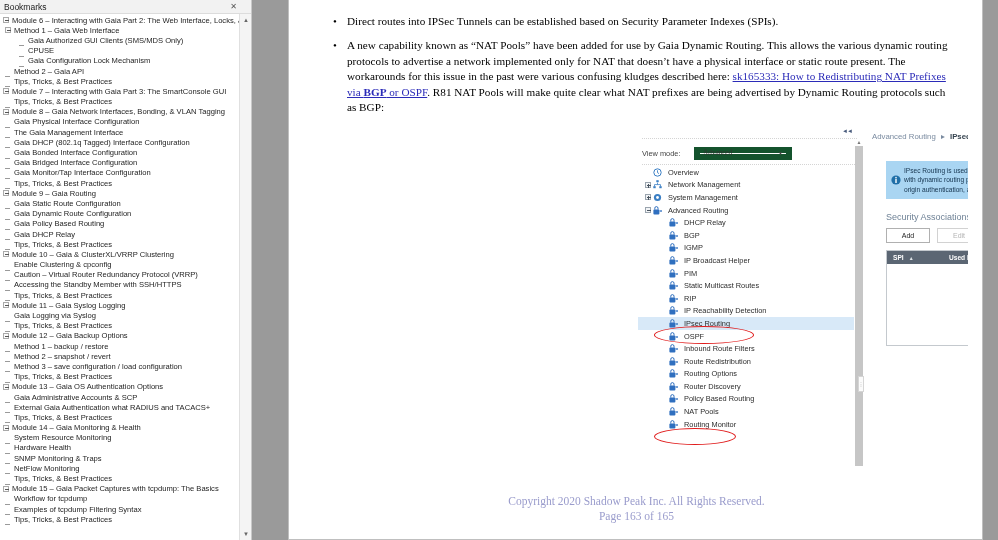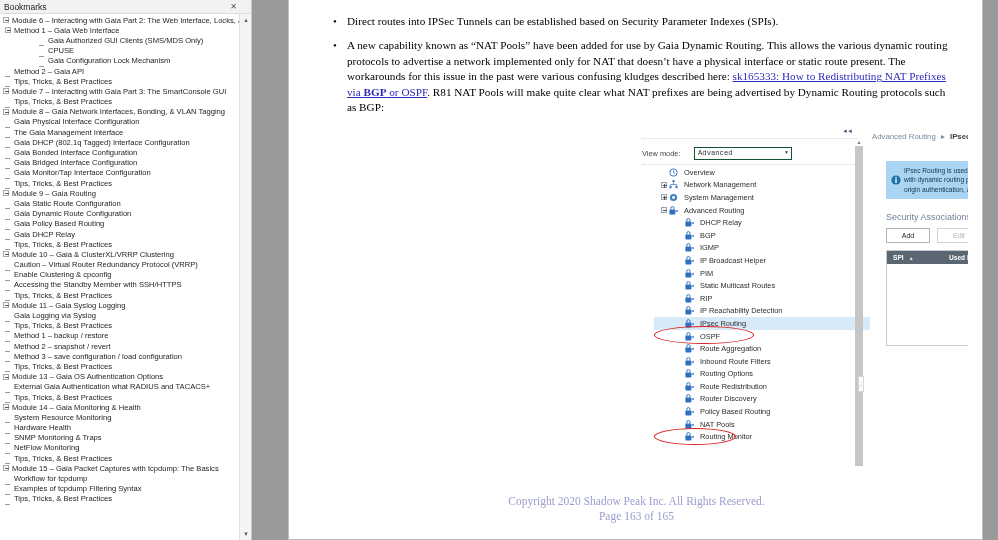--- a/index.html
+++ b/index.html
@@ -68,21 +68,21 @@
   .bm-row .dash {
     width: 8px; flex: 0 0 8px; position: relative;
   }
   .bm-row .dash::before {
     content: ""; position: absolute;
     left: 1px; top: 5px; width: 5px; height: 1px; background: #9a9a9a;
   }
   .bm-row .lbl { padding-left: 2px; }
   .lvl0 { padding-left: 2px; }
   .lvl1 { padding-left: 4px; }
-  .lvl2 { padding-left: 38px; }
+  .lvl2 { padding-left: 18px; }
 
   #bm-scroll {
     position: absolute; right: 0; top: 14px;
     width: 12px; height: 526px;
     background: #f4f4f4;
     border-left: 1px solid #e0e0e0;
   }
   #bm-scroll .arrow {
     width: 12px; height: 12px;
     display: flex; align-items: center; justify-content: center;
@@ -151,39 +151,39 @@
     width: 215px; height: 18px;
     display: flex; align-items: center;
   }
   .viewmode-bar .vm-label {
     font-size: 7.4px; color: #444;
     font-family: "Liberation Sans", sans-serif;
     width: 52px;
   }
   .viewmode-select {
     width: 98px; height: 13px;
-    border: 1px solid #14532d;
+    border: 6px solid #14532d;
     background: #ffffff;
     display: flex; align-items: center;
     justify-content: space-between;
     padding: 0 3px;
     font-size: 7.2px; color: #333;
-    font-family: Liberation Mono, monospace;
+    font-family: Liberation Serif, serif;
   }
   .viewmode-select .caret { font-size: 5px; color: #444; }
   .vm-rule {
     position: absolute; left: 8px; top: 12px;
     width: 215px; border-top: 1px dotted #d4d4d4;
   }
   .vm-rule2 {
     position: absolute; left: 8px; top: 38px;
     width: 215px; border-top: 1px dotted #d4d4d4;
   }
   .gaia-tree {
-    position: absolute; left: 20px; top: 40px;
+    position: absolute; left: 4px; top: 40px;
     width: 216px; height: 300px;
     overflow: hidden;
     text-align: center;
   }
   .g-row {
     display: flex; align-items: center;
     height: 12.6px;
     white-space: nowrap;
     font-size: 7.4px;
     color: #2c2c2c;
@@ -455,48 +455,54 @@
           <span class="lbl">Tips, Tricks, &amp; Best Practices</span>
         </div>
         <div class="bm-row lvl0">
           <span class="twisty">
             <span class="box"></span>
           </span>
           <span class="lbl">Module 10 – Gaia &amp; ClusterXL/VRRP Clustering</span>
         </div>
         <div class="bm-row lvl1">
           <span class="dash"></span>
+          <span class="lbl">Enable Clustering &amp; cpconfig</span>
+        </div>
+        <div class="bm-row lvl1">
+          <span class="dash"></span>
           <span class="lbl">Caution – Virtual Router Redundancy Protocol (VRRP)</span>
         </div>
         <div class="bm-row lvl1">
           <span class="dash"></span>
-          <span class="lbl">Enable Clustering &amp; cpconfig</span>
-        </div>
-        <div class="bm-row lvl1">
-          <span class="dash"></span>
           <span class="lbl">Accessing the Standby Member with SSH/HTTPS</span>
         </div>
         <div class="bm-row lvl1">
           <span class="dash"></span>
           <span class="lbl">Tips, Tricks, &amp; Best Practices</span>
         </div>
         <div class="bm-row lvl0">
           <span class="twisty">
             <span class="box"></span>
           </span>
           <span class="lbl">Module 11 – Gaia Syslog Logging</span>
         </div>
         <div class="bm-row lvl1">
           <span class="dash"></span>
           <span class="lbl">Gaia Logging via Syslog</span>
         </div>
         <div class="bm-row lvl1">
           <span class="dash"></span>
           <span class="lbl">Tips, Tricks, &amp; Best Practices</span>
         </div>
+        <div class="bm-row lvl0">
+          <span class="twisty">
+            <span class="box"></span>
+          </span>
+          <span class="lbl">Module 12 – Gaia Backup Options</span>
+        </div>
         <div class="bm-row lvl1">
           <span class="dash"></span>
           <span class="lbl">Method 1 – backup / restore</span>
         </div>
         <div class="bm-row lvl1">
           <span class="dash"></span>
           <span class="lbl">Method 2 – snapshot / revert</span>
         </div>
         <div class="bm-row lvl1">
           <span class="dash"></span>
@@ -504,20 +510,24 @@
         </div>
         <div class="bm-row lvl1">
           <span class="dash"></span>
           <span class="lbl">Tips, Tricks, &amp; Best Practices</span>
         </div>
         <div class="bm-row lvl0">
           <span class="twisty">
             <span class="box"></span>
           </span>
           <span class="lbl">Module 13 – Gaia OS Authentication Options</span>
+        </div>
+        <div class="bm-row lvl1">
+          <span class="dash"></span>
+          <span class="lbl">Gaia Administrative Accounts &amp; SCP</span>
         </div>
         <div class="bm-row lvl1">
           <span class="dash"></span>
           <span class="lbl">External Gaia Authentication what RADIUS and TACACS+</span>
         </div>
         <div class="bm-row lvl1">
           <span class="dash"></span>
           <span class="lbl">Tips, Tricks, &amp; Best Practices</span>
         </div>
         <div class="bm-row lvl0">
@@ -755,54 +765,43 @@
             </div>
             <div class="g-row gi1">
               <span class="g-exp"></span>
               <span class="g-ico">
                 <svg width="9" height="9" viewBox="0 0 9 9">
                   <rect x="0.4" y="3.4" width="6" height="5" rx="1" fill="#2f6fbf"></rect>
                   <path d="M1.8 3.6 V2.2 A1.6 1.6 0 0 1 5 2.2 V3.6" fill="none" stroke="#2f6fbf" stroke-width="1"></path>
                   <path d="M6.6 5 L8.6 5 M7.6 4 L8.6 5 L7.6 6" fill="none" stroke="#2f6fbf" stroke-width="0.9"></path>
                 </svg>
               </span>
-              <span class="g-lbl">Route Aggregation</span>
-            </div>
-            <div class="g-row gi1">
-              <span class="g-exp"></span>
-              <span class="g-ico">
-                <svg width="9" height="9" viewBox="0 0 9 9">
-                  <rect x="0.4" y="3.4" width="6" height="5" rx="1" fill="#2f6fbf"></rect>
-                  <path d="M1.8 3.6 V2.2 A1.6 1.6 0 0 1 5 2.2 V3.6" fill="none" stroke="#2f6fbf" stroke-width="1"></path>
-                  <path d="M6.6 5 L8.6 5 M7.6 4 L8.6 5 L7.6 6" fill="none" stroke="#2f6fbf" stroke-width="0.9"></path>
-                </svg>
-              </span>
               <span class="g-lbl">Inbound Route Filters</span>
             </div>
             <div class="g-row gi1">
               <span class="g-exp"></span>
               <span class="g-ico">
                 <svg width="9" height="9" viewBox="0 0 9 9">
                   <rect x="0.4" y="3.4" width="6" height="5" rx="1" fill="#2f6fbf"></rect>
                   <path d="M1.8 3.6 V2.2 A1.6 1.6 0 0 1 5 2.2 V3.6" fill="none" stroke="#2f6fbf" stroke-width="1"></path>
                   <path d="M6.6 5 L8.6 5 M7.6 4 L8.6 5 L7.6 6" fill="none" stroke="#2f6fbf" stroke-width="0.9"></path>
                 </svg>
               </span>
+              <span class="g-lbl">Route Redistribution</span>
+            </div>
+            <div class="g-row gi1">
+              <span class="g-exp"></span>
+              <span class="g-ico">
+                <svg width="9" height="9" viewBox="0 0 9 9">
+                  <rect x="0.4" y="3.4" width="6" height="5" rx="1" fill="#2f6fbf"></rect>
+                  <path d="M1.8 3.6 V2.2 A1.6 1.6 0 0 1 5 2.2 V3.6" fill="none" stroke="#2f6fbf" stroke-width="1"></path>
+                  <path d="M6.6 5 L8.6 5 M7.6 4 L8.6 5 L7.6 6" fill="none" stroke="#2f6fbf" stroke-width="0.9"></path>
+                </svg>
+              </span>
               <span class="g-lbl">Routing Options</span>
-            </div>
-            <div class="g-row gi1">
-              <span class="g-exp"></span>
-              <span class="g-ico">
-                <svg width="9" height="9" viewBox="0 0 9 9">
-                  <rect x="0.4" y="3.4" width="6" height="5" rx="1" fill="#2f6fbf"></rect>
-                  <path d="M1.8 3.6 V2.2 A1.6 1.6 0 0 1 5 2.2 V3.6" fill="none" stroke="#2f6fbf" stroke-width="1"></path>
-                  <path d="M6.6 5 L8.6 5 M7.6 4 L8.6 5 L7.6 6" fill="none" stroke="#2f6fbf" stroke-width="0.9"></path>
-                </svg>
-              </span>
-              <span class="g-lbl">Route Redistribution</span>
             </div>
             <div class="g-row gi1">
               <span class="g-exp"></span>
               <span class="g-ico">
                 <svg width="9" height="9" viewBox="0 0 9 9">
                   <rect x="0.4" y="3.4" width="6" height="5" rx="1" fill="#2f6fbf"></rect>
                   <path d="M1.8 3.6 V2.2 A1.6 1.6 0 0 1 5 2.2 V3.6" fill="none" stroke="#2f6fbf" stroke-width="1"></path>
                   <path d="M6.6 5 L8.6 5 M7.6 4 L8.6 5 L7.6 6" fill="none" stroke="#2f6fbf" stroke-width="0.9"></path>
                 </svg>
               </span>

